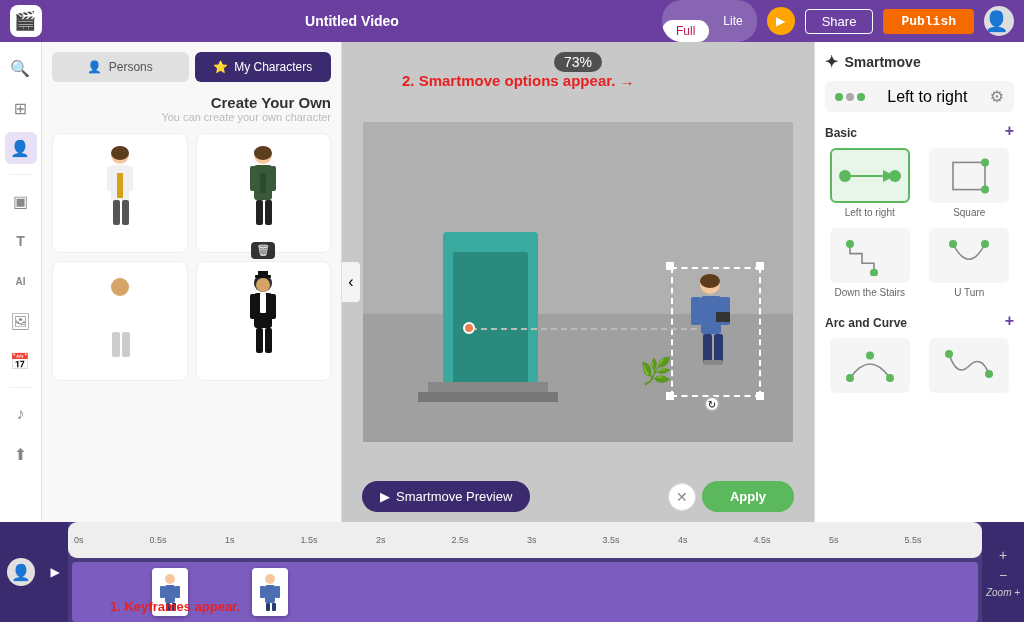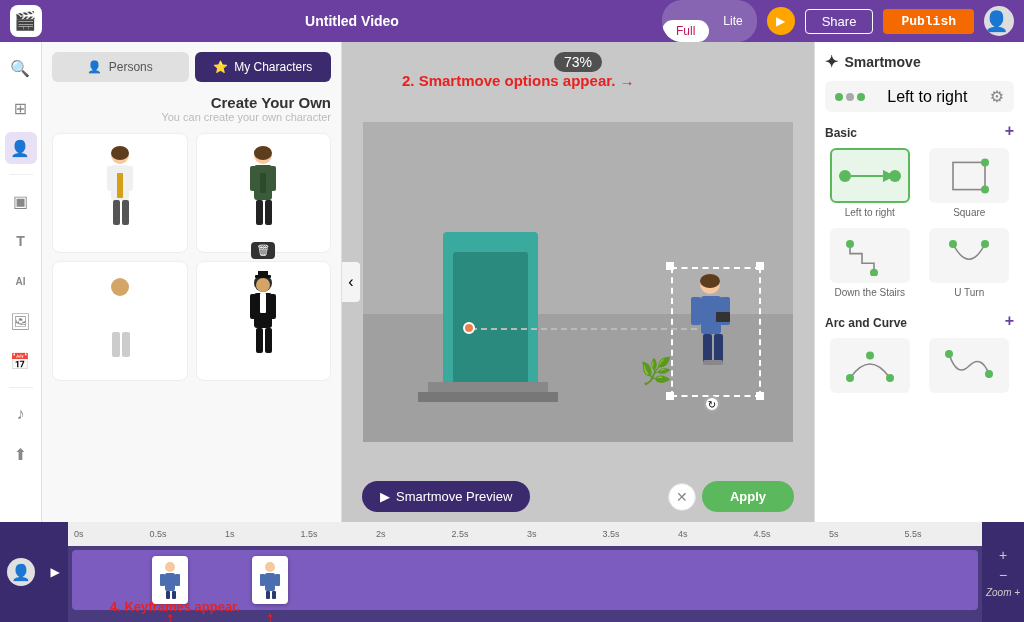--- a/index.html
+++ b/index.html
@@ -368,25 +368,26 @@
       display: flex; align-items: center; justify-content: center;
       font-size: 16px;
     }
     .timeline-track-area {
       flex: 1;
       background: #4a3a7e;
       position: relative;
       overflow: hidden;
     }
     .timeline-ruler {
-      height: 24px;
+      height: 36px;
       background: #eee;
       display: flex;
       align-items: center;
       padding: 0 4px;
+      border-radius: 9px;
     }
     .ruler-mark {
       flex: 1;
       font-size: 9px;
       color: #666;
       text-align: left;
       padding-left: 2px;
     }
     .timeline-track {
       height: 60px;
@@ -779,13 +780,13 @@
     </div>
   </div>
 
   <div class="timeline-right">
     <div class="tl-icon-btn">+</div>
     <div class="tl-icon-btn">−</div>
     <div class="zoom-label">Zoom +</div>
   </div>
 </div>
 
-<div style="position:absolute;bottom:8px;left:110px;color:#e82020;font-size:13px;font-weight:bold;">4. Keyframes appear.</div>
+<div style="position:absolute;bottom:8px;left:110px;color:#e82020;font-size:13px;font-weight:bold;">1. Keyframes appear.</div>
 
 </body></html>

